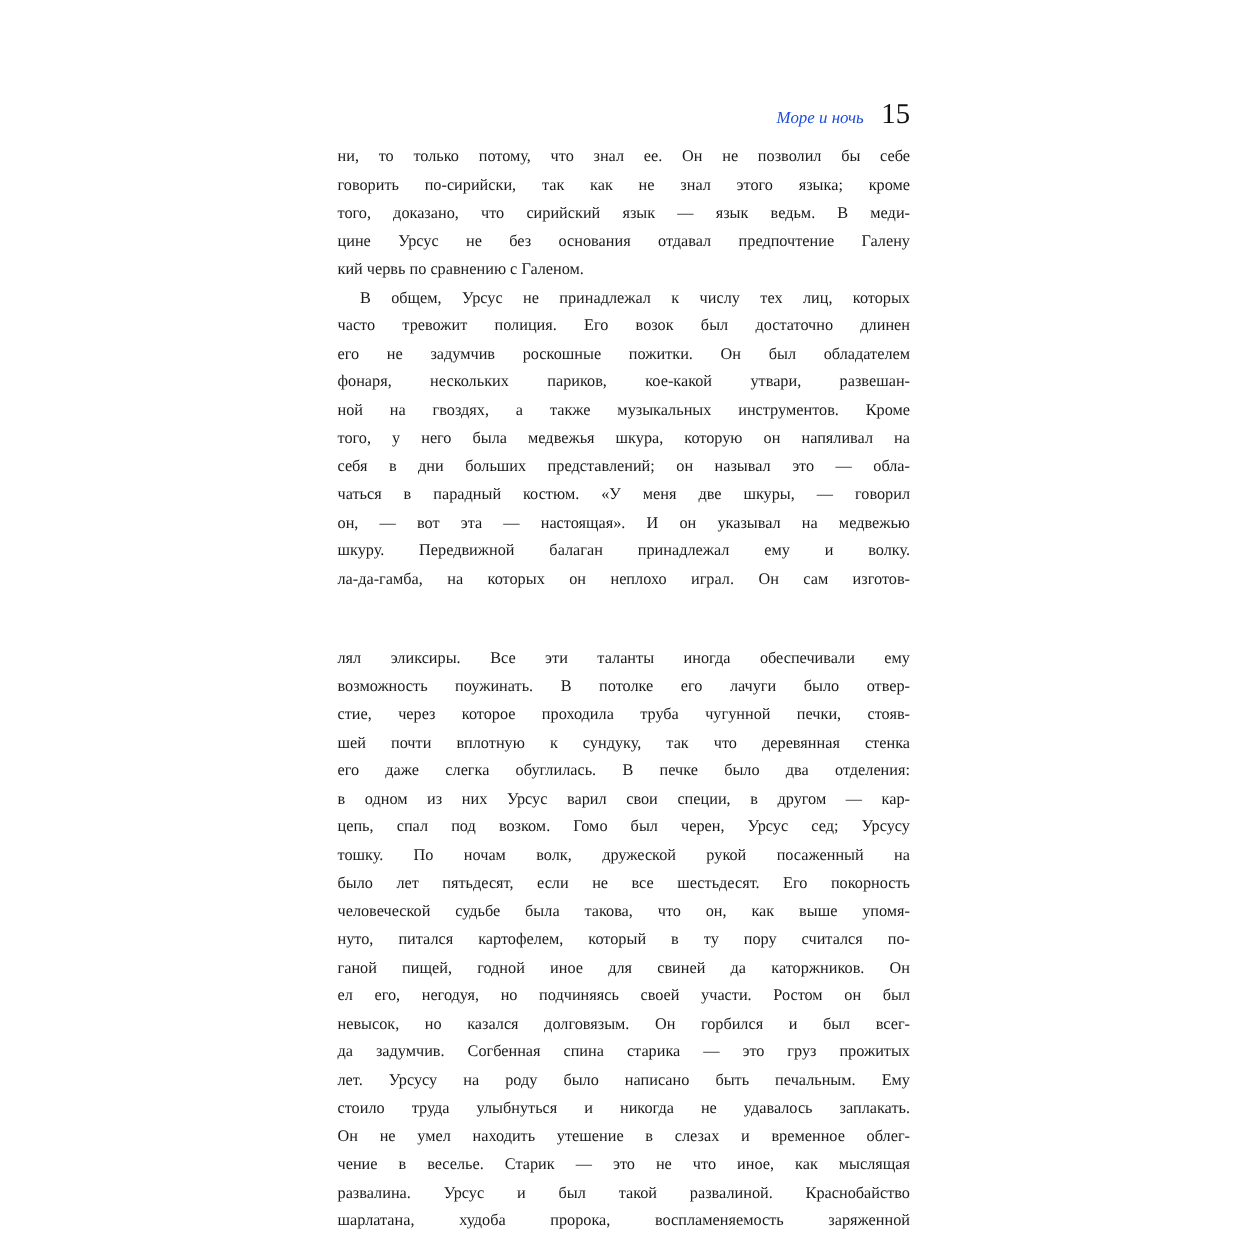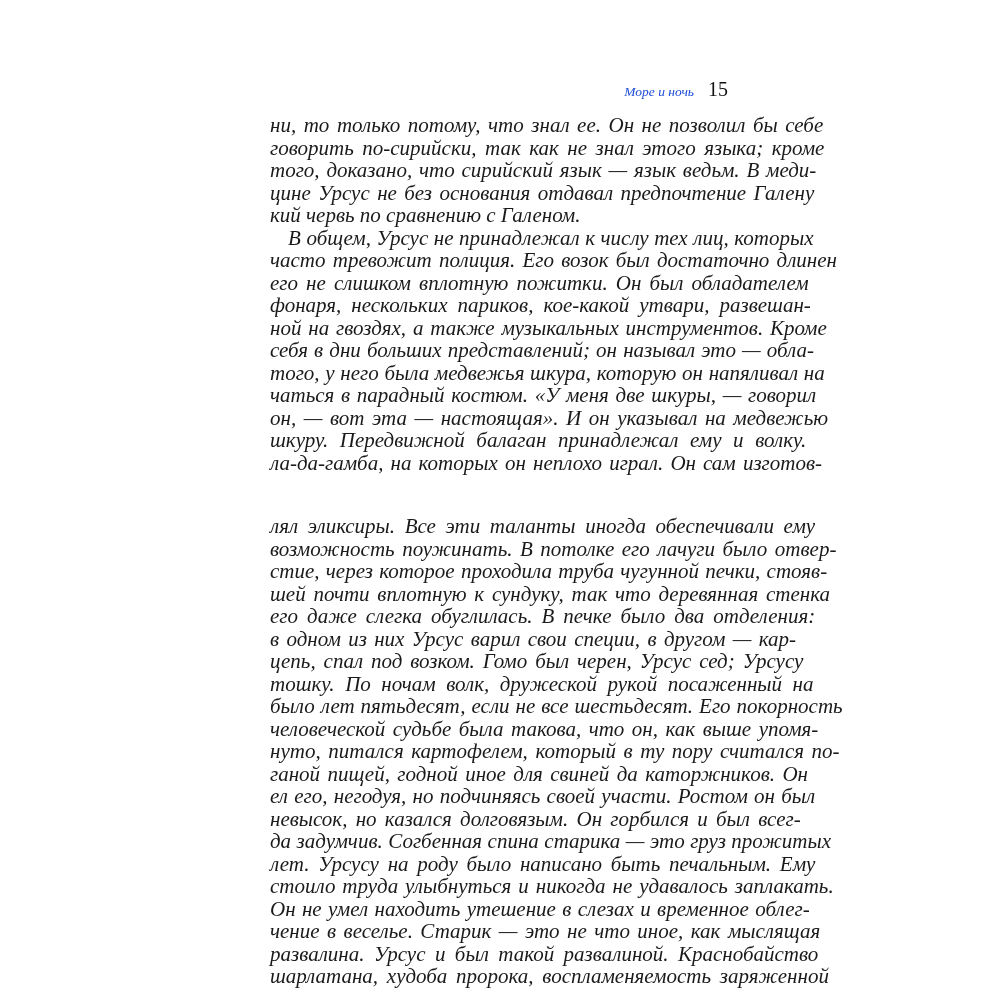--- a/index.html
+++ b/index.html
@@ -9,50 +9,50 @@
     font-family: "Liberation Serif", "DejaVu Serif", serif;
     color: #1a1a1a;
   }
   .running-head {
     display: flex; justify-content: flex-end; align-items: baseline;
     height: 30px; margin-bottom: 6px;
   }
   .running-title {
     font-style: italic; font-size: 13.5px; margin-right: 14px; color: #1d4ed8;
   }
-  .page-number { font-size: 20px; color: #111; }
+  .page-number { font-size: 23px; color: #111; }
   .line {
-    font-size: 21px; line-height: 22.5px; height: 22.5px;
+    font-size: 13px; line-height: 22.5px; height: 22.5px;
     white-space: nowrap; text-align: justify; text-align-last: justify;
-    display: block; overflow: visible; font-style: italic;
+    display: block; overflow: visible;
   }
   .line.indent { text-indent: 18px; }
   .line.last { text-align-last: left; }
 </style>
 </head>
 <body>
 
 <div class="page">
   <div class="running-head">
     <span class="running-title">Море и ночь</span>
     <span class="page-number">15</span>
   </div>
   <div id="body-text">
       <div class="line" style="white-space: nowrap; display: block; word-spacing: 2.27273px;">ни, то только потому, что знал ее. Он не позволил бы себе</div>
       <div class="line" style="white-space: nowrap; display: block; word-spacing: 3.25px;">говорить по-сирийски, так как не знал этого языка; кроме</div>
       <div class="line" style="white-space: nowrap; display: block; word-spacing: 1.55556px;">того, доказано, что сирийский язык — язык ведьм. В меди-</div>
       <div class="line" style="white-space: nowrap; display: block; word-spacing: 2.14286px;">цине Урсус не без основания отдавал предпочтение Галену</div>
       <div class="line last">кий червь по сравнению с Галеном.</div>
       <div class="line indent" style="white-space: nowrap; display: block; word-spacing: 0.333333px;">В общем, Урсус не принадлежал к числу тех лиц, которых</div>
       <div class="line" style="white-space: nowrap; display: block; word-spacing: 2px;">часто тревожит полиция. Его возок был достаточно длинен</div>
-      <div class="line" style="white-space: nowrap; display: block; word-spacing: 2.85714px;">его не слишком вплотную пожитки. Он был обладателем</div>
+      <div class="line" style="white-space: nowrap; display: block; word-spacing: 2.85714px;">его не задумчив роскошные пожитки. Он был обладателем</div>
       <div class="line" style="white-space: nowrap; display: block; word-spacing: 4.8px;">фонаря, нескольких париков, кое-какой утвари, развешан-</div>
       <div class="line" style="white-space: nowrap; display: block; word-spacing: 1.57143px;">ной на гвоздях, а также музыкальных инструментов. Кроме</div>
+      <div class="line" style="white-space: nowrap; display: block; word-spacing: 0.444444px;">того, у него была медвежья шкура, которую он напяливал на</div>
       <div class="line" style="white-space: nowrap; display: block; word-spacing: 0.888889px;">себя в дни больших представлений; он называл это — обла-</div>
-      <div class="line" style="white-space: nowrap; display: block; word-spacing: 0.444444px;">того, у него была медвежья шкура, которую он напяливал на</div>
       <div class="line" style="white-space: nowrap; display: block; word-spacing: 1.44444px;">чаться в парадный костюм. «У меня две шкуры, — говорил</div>
       <div class="line" style="white-space: nowrap; display: block; word-spacing: 2.3px;">он, — вот эта — настоящая». И он указывал на медвежью</div>
       <div class="line" style="white-space: nowrap; display: block; word-spacing: 6.33333px;">шкуру. Передвижной балаган принадлежал ему и волку.</div>
       <div class="line" style="white-space: nowrap; display: block; word-spacing: 1.875px;">ла-да-гамба, на которых он неплохо играл. Он сам изготов-</div>
       <div class="line" style="white-space: nowrap; display: block; word-spacing: 4.42857px; margin-top: 41px;">лял эликсиры. Все эти таланты иногда обеспечивали ему</div>
       <div class="line" style="white-space: nowrap; display: block; word-spacing: 2.28571px;">возможность поужинать. В потолке его лачуги было отвер-</div>
       <div class="line" style="white-space: nowrap; display: block; word-spacing: 1px;">стие, через которое проходила труба чугунной печки, стояв-</div>
       <div class="line" style="white-space: nowrap; display: block; word-spacing: 2.5px;">шей почти вплотную к сундуку, так что деревянная стенка</div>
       <div class="line" style="white-space: nowrap; display: block; word-spacing: 3.75px;">его даже слегка обуглилась. В печке было два отделения:</div>
       <div class="line" style="white-space: nowrap; display: block; word-spacing: 2.09091px;">в одном из них Урсус варил свои специи, в другом — кар-</div>

